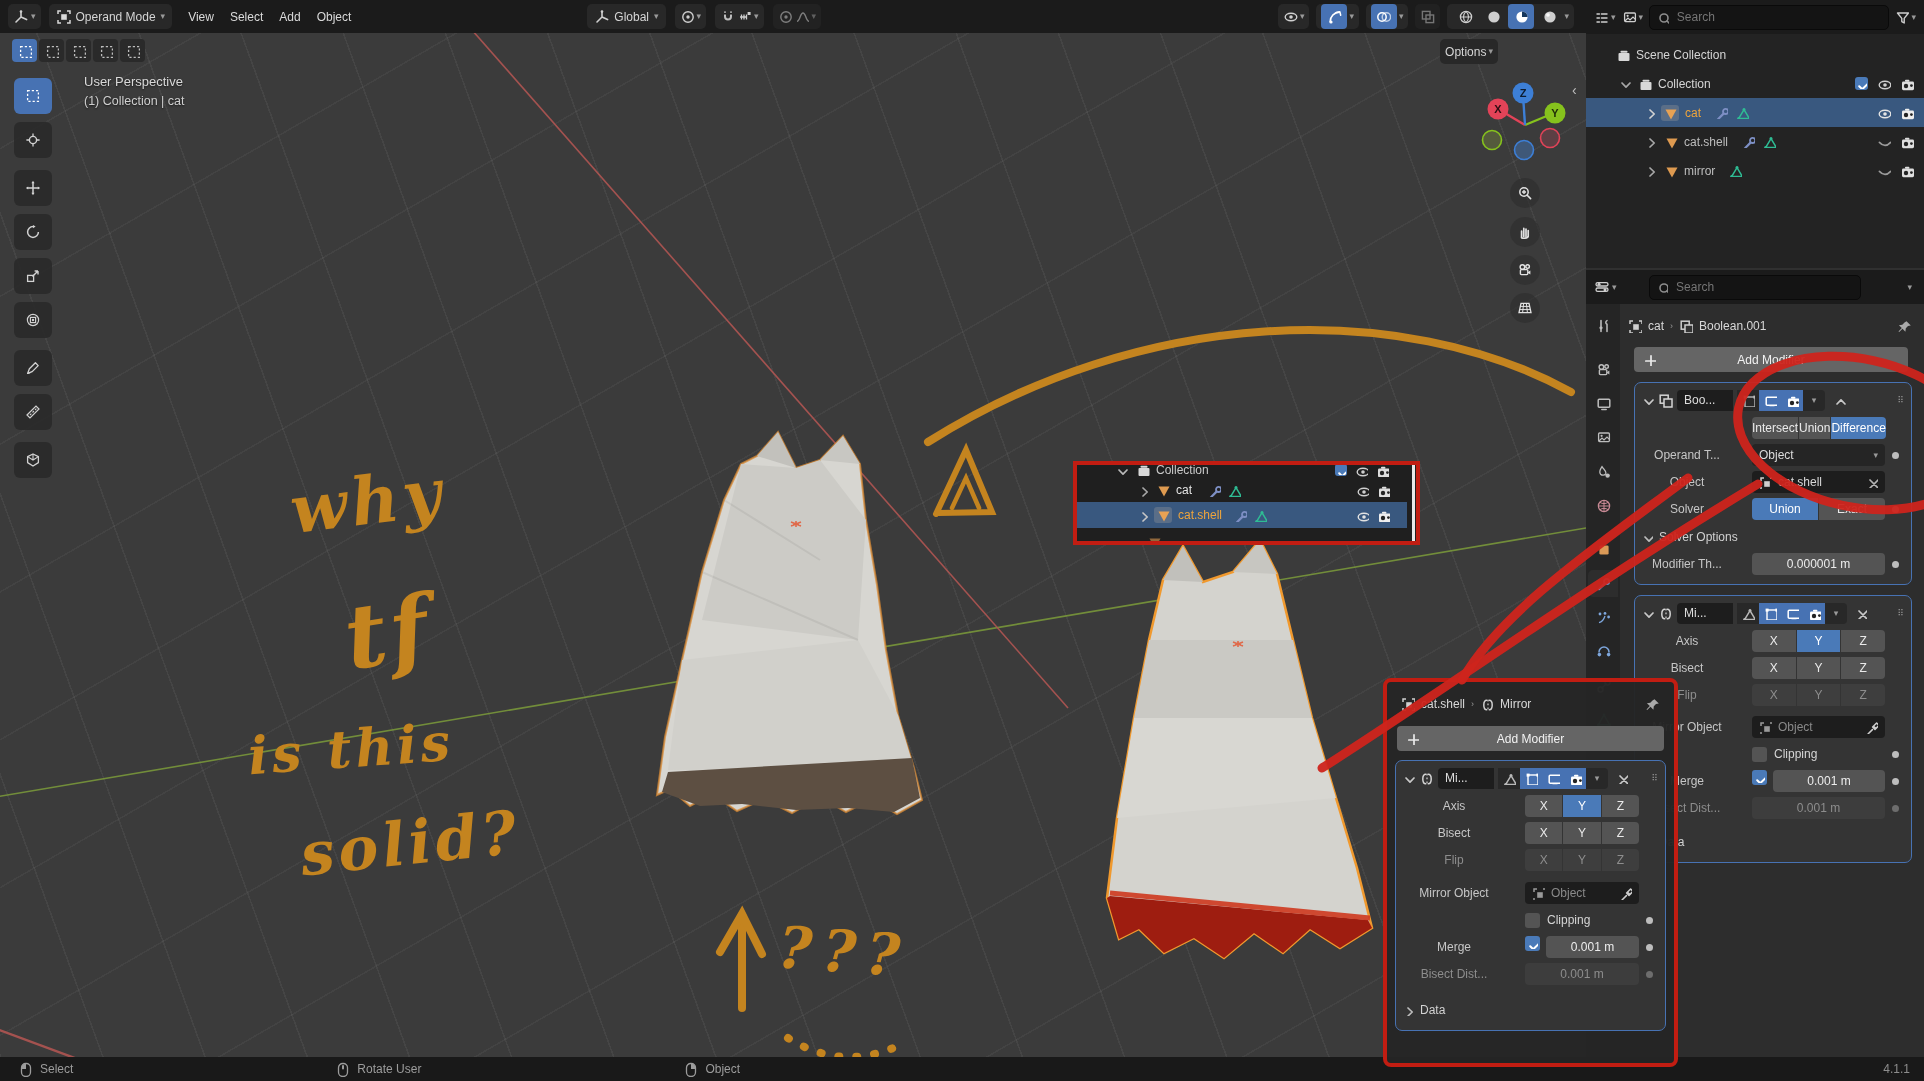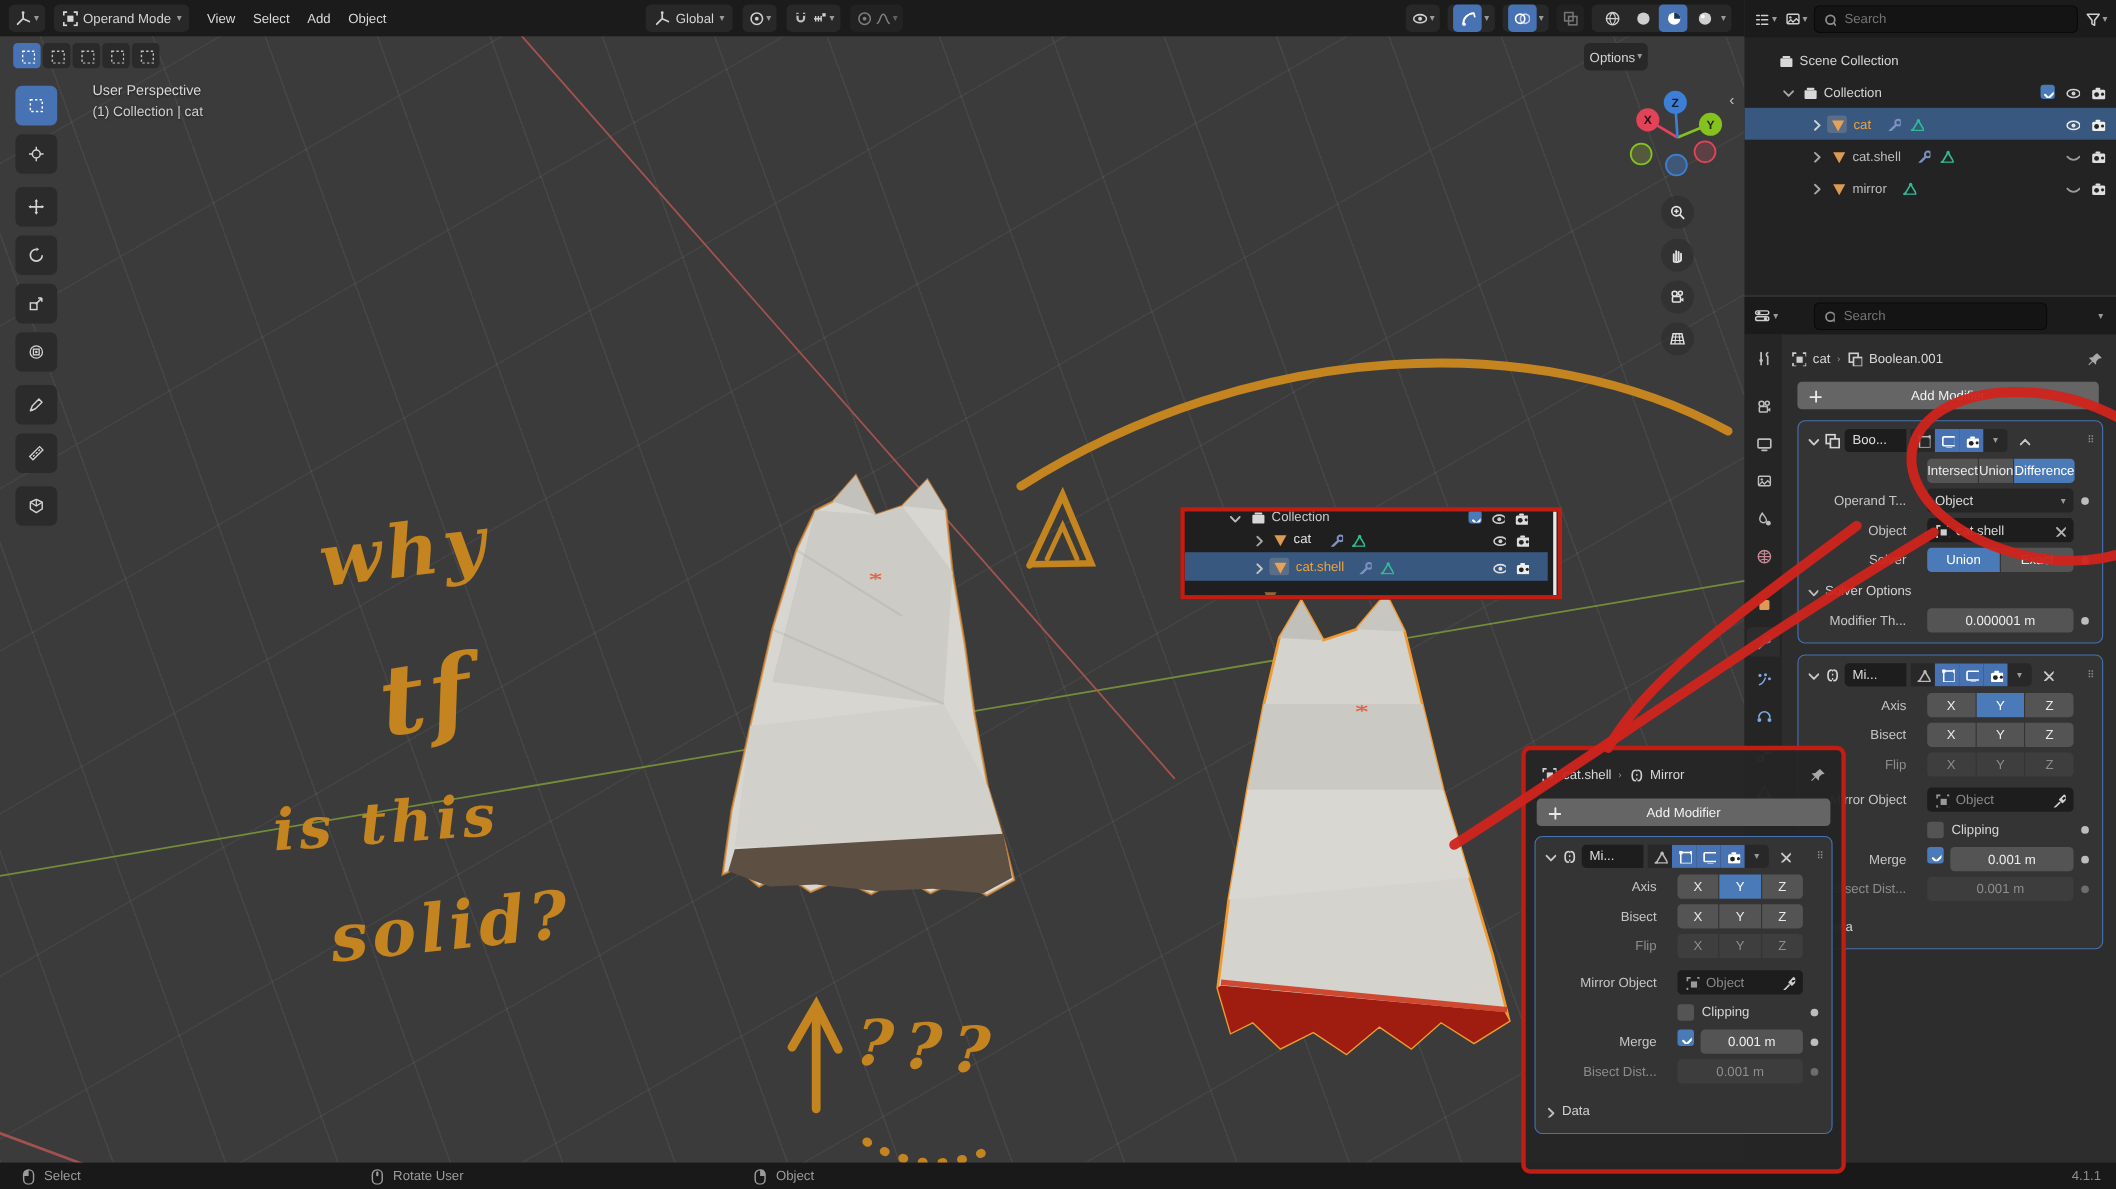--- a/index.html
+++ b/index.html
@@ -77,21 +77,21 @@
   .addmod{margin:9px 4px 0 6px;height:25px;background:#656565;border-radius:4px;display:flex;align-items:center;color:#f2f2f2;position:relative}
   .addmod .plus{position:absolute;left:9px}
   .addmod .t{flex:1;text-align:center}
   .modbox{margin:10px 0 0 6px;background:#343434;border:1px solid #4772b3;border-radius:7px;padding:4px 6px 8px 6px;position:relative}
   .mhead{display:flex;align-items:center;gap:4px;height:26px}
   .mname{background:#1d1d1d;border-radius:4px 0 0 4px;height:21px;line-height:21px;padding:0 7px;color:#dedede;min-width:42px}
   .mtgl{display:flex;height:21px;background:#282828;border-radius:0 4px 4px 0;overflow:hidden}
   .mtgl .s{width:22px;display:flex;align-items:center;justify-content:center}
   .mtgl .s.on{background:#4772b3}
   .prow{display:flex;align-items:center;height:24px;margin-top:3px}
-  .prow .lbl{width:var(--lblw);text-align:right;padding-right:19px;color:#c6c6c6;flex:0 0 auto;white-space:nowrap;overflow:hidden}
+  .prow .lbl{width:var(--lblw);text-align:center;padding-right:19px;color:#c6c6c6;flex:0 0 auto;white-space:nowrap;overflow:hidden}
   .prow .wid{flex:1;display:flex;align-items:flex-start;min-width:0}
   .prow .dotc{width:20px;display:flex;justify-content:center;flex:0 0 auto}
   .dot{width:7px;height:7px;border-radius:50%;background:#bdbdbd}
   .dot.dim{background:#6d6d6d}
   .seg{flex:1;height:22px;line-height:22px;text-align:center;background:#545454;color:#eaeaea;margin-right:1px}
   .seg:first-child{border-radius:4px 0 0 4px}
   .seg:last-child{border-radius:0 4px 4px 0;margin-right:0}
   .seg.on{background:#4a7ab8;color:#fff}
   .dimrow .seg{background:#3e3e3e;color:#8d8d8d}
   .dimrow .lbl{color:#8d8d8d}

